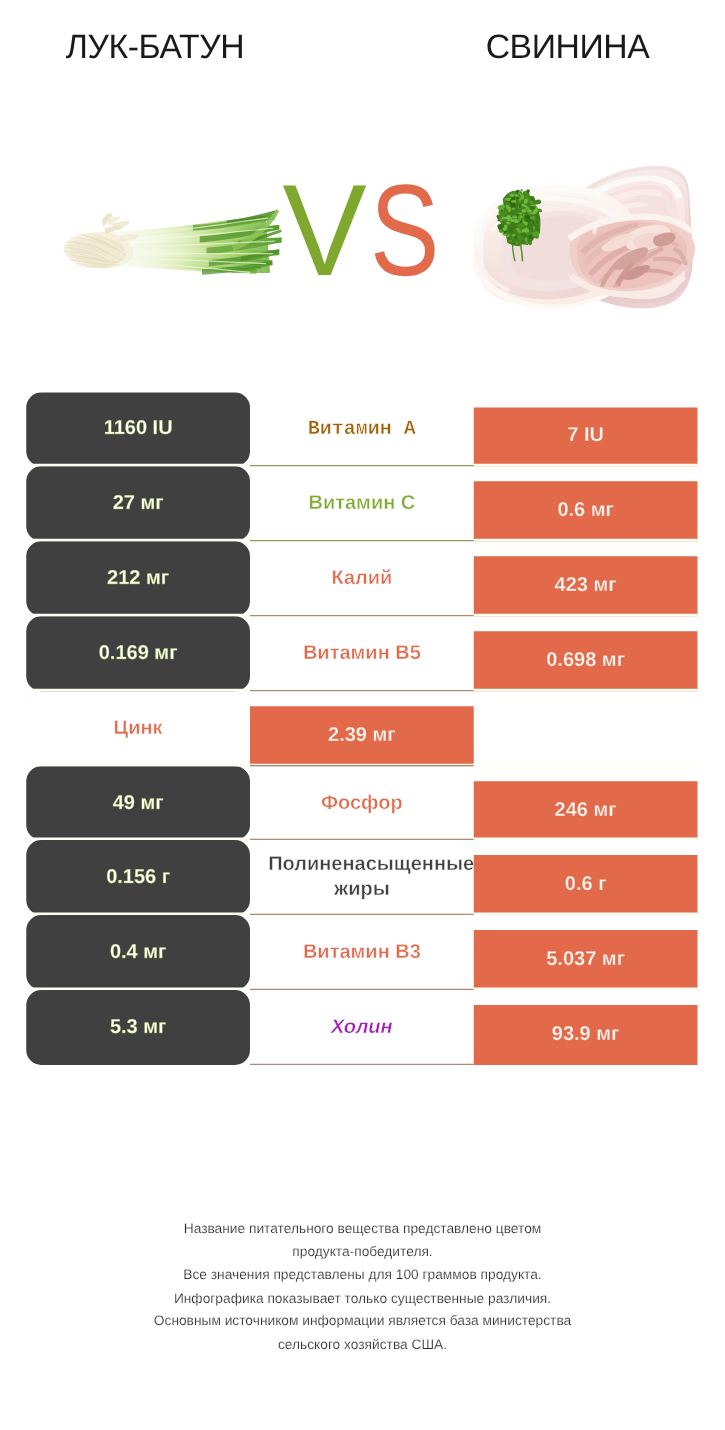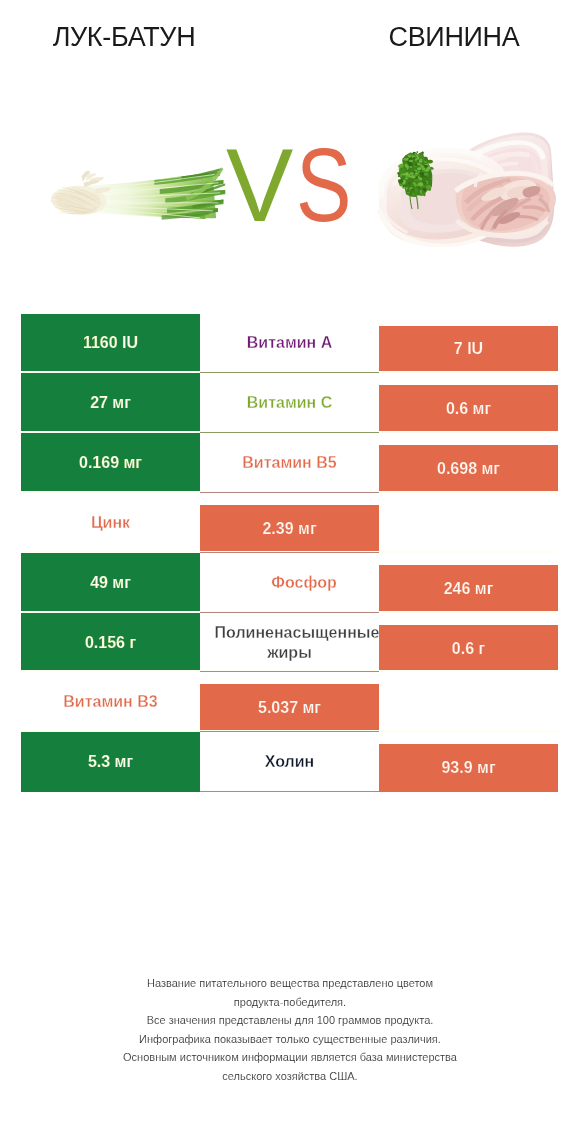--- a/index.html
+++ b/index.html
@@ -11,21 +11,21 @@
   .title.r{left:324px;}
   .hero{position:absolute;left:0;top:70px;width:580px;height:215px;}
   .scallions{position:absolute;left:49px;top:89px;width:178px;height:71px;}
   .pork{position:absolute;left:376px;top:61px;}
   .vs{position:absolute;left:226px;top:7px;width:200px;height:215px;display:flex;align-items:center;justify-content:flex-start;font-size:104px;font-weight:400;line-height:1;}
   .vs .v{color:#7ea92e;display:inline-block;transform:scaleX(0.97);transform-origin:left center;}
   .vs .s{color:#e2694a;display:inline-block;transform:scaleX(0.80);transform-origin:left center;margin-left:1px;}
   .table{position:absolute;left:21px;top:313.5px;width:537px;}
   .row{display:flex;height:59.84px;position:relative;}
   .cell{width:179px;display:flex;align-items:center;justify-content:center;text-align:center;font-size:16px;font-weight:600;box-sizing:border-box;}
-  .left{background:#15803d;color:#fdfff0;-webkit-text-stroke:0.22px #7ea92e;}
+  .left{background:#404040;color:#fdfff0;border-radius:12px;-webkit-text-stroke:0.22px #7ea92e;}
   .right{background:#e2694a;color:#fff8f2;margin-top:12px;-webkit-text-stroke:0.22px #e2694a;}
   .mid{background:#fff;overflow:visible;position:relative;z-index:1;line-height:20px;-webkit-text-stroke:0.35px #ffffff;}
   .mid span{display:block;width:150px;white-space:normal;}
   .left,.right{position:relative;z-index:2;}
   .row .sep{position:absolute;left:0;right:0;bottom:0;height:2px;background:#fdfff0;z-index:3;}
   .row .midsep{position:absolute;left:179px;width:179px;bottom:0;height:1px;z-index:4;}
   .footer{position:absolute;left:0;top:974px;width:580px;text-align:center;font-size:11px;color:#2b2b2b;line-height:18.6px;-webkit-text-stroke:0.15px #ffffff;}
 </style>
 </head>
 <body>
@@ -426,82 +426,92 @@
       </g>
     </svg>
     <div class="vs">
       <span class="v">V</span>
         <span class="s">S</span>
     </div>
   </div>
   <div class="table" id="table">
       <div class="row">
         <div class="cell left">1160 IU</div>
-        <div class="cell mid" style="color: #701a75;">
+        <div class="cell mid" style="color: #a16207; font-family: Liberation Mono, monospace;">
           <span>Витамин А</span>
         </div>
         <div class="cell right">7 IU</div>
         <div class="sep"></div>
         <div class="midsep" style="background: rgb(138, 154, 98);"></div>
       </div>
       <div class="row">
         <div class="cell left">27 мг</div>
         <div class="cell mid" style="color: rgb(126, 169, 46);">
           <span>Витамин С</span>
         </div>
         <div class="cell right">0.6 мг</div>
         <div class="sep"></div>
         <div class="midsep" style="background: rgb(138, 154, 98);"></div>
       </div>
       <div class="row">
+        <div class="cell left">212 мг</div>
+        <div class="cell mid" style="color: rgb(226, 105, 74);">
+          <span>Калий</span>
+        </div>
+        <div class="cell right">423 мг</div>
+        <div class="sep"></div>
+        <div class="midsep" style="background: rgb(180, 135, 124);"></div>
+      </div>
+      <div class="row">
         <div class="cell left">0.169 мг</div>
         <div class="cell mid" style="color: rgb(226, 105, 74);">
           <span>Витамин В5</span>
         </div>
         <div class="cell right">0.698 мг</div>
         <div class="sep"></div>
         <div class="midsep" style="background: rgb(180, 135, 124);"></div>
       </div>
       <div class="row">
         <div class="cell mid" style="color: rgb(226, 105, 74);">
           <span>Цинк</span>
         </div>
         <div class="cell right">2.39 мг</div>
         <div class="sep"></div>
         <div class="midsep" style="background: rgb(180, 135, 124);"></div>
       </div>
       <div class="row">
         <div class="cell left">49 мг</div>
-        <div class="cell mid" style="color: rgb(226, 105, 74); justify-content: flex-end;">
+        <div class="cell mid" style="color: rgb(226, 105, 74);">
           <span>Фосфор</span>
         </div>
         <div class="cell right">246 мг</div>
         <div class="sep"></div>
         <div class="midsep" style="background: rgb(180, 135, 124);"></div>
       </div>
       <div class="row">
         <div class="cell left">0.156 г</div>
         <div class="cell mid" style="color: #404040;">
           <span>Полиненасыщенные жиры</span>
         </div>
         <div class="cell right">0.6 г</div>
         <div class="sep"></div>
         <div class="midsep" style="background: rgb(180, 135, 124);"></div>
       </div>
       <div class="row">
+        <div class="cell left">0.4 мг</div>
         <div class="cell mid" style="color: rgb(226, 105, 74); text-align: center;">
           <span>Витамин В3</span>
         </div>
         <div class="cell right">5.037 мг</div>
         <div class="sep"></div>
         <div class="midsep" style="background: rgb(180, 135, 124);"></div>
       </div>
       <div class="row">
         <div class="cell left">5.3 мг</div>
-        <div class="cell mid" style="color: #0f172a;">
+        <div class="cell mid" style="color: #a21caf; font-style: italic;">
           <span>Холин</span>
         </div>
         <div class="cell right">93.9 мг</div>
         <div class="midsep" style="background: rgb(180, 135, 124);"></div>
       </div>
     </div>
   <div class="footer" id="footer">
       <div>Название питательного вещества представлено цветом</div>
       <div>продукта-победителя.</div>
       <div>Все значения представлены для 100 граммов продукта.</div>

